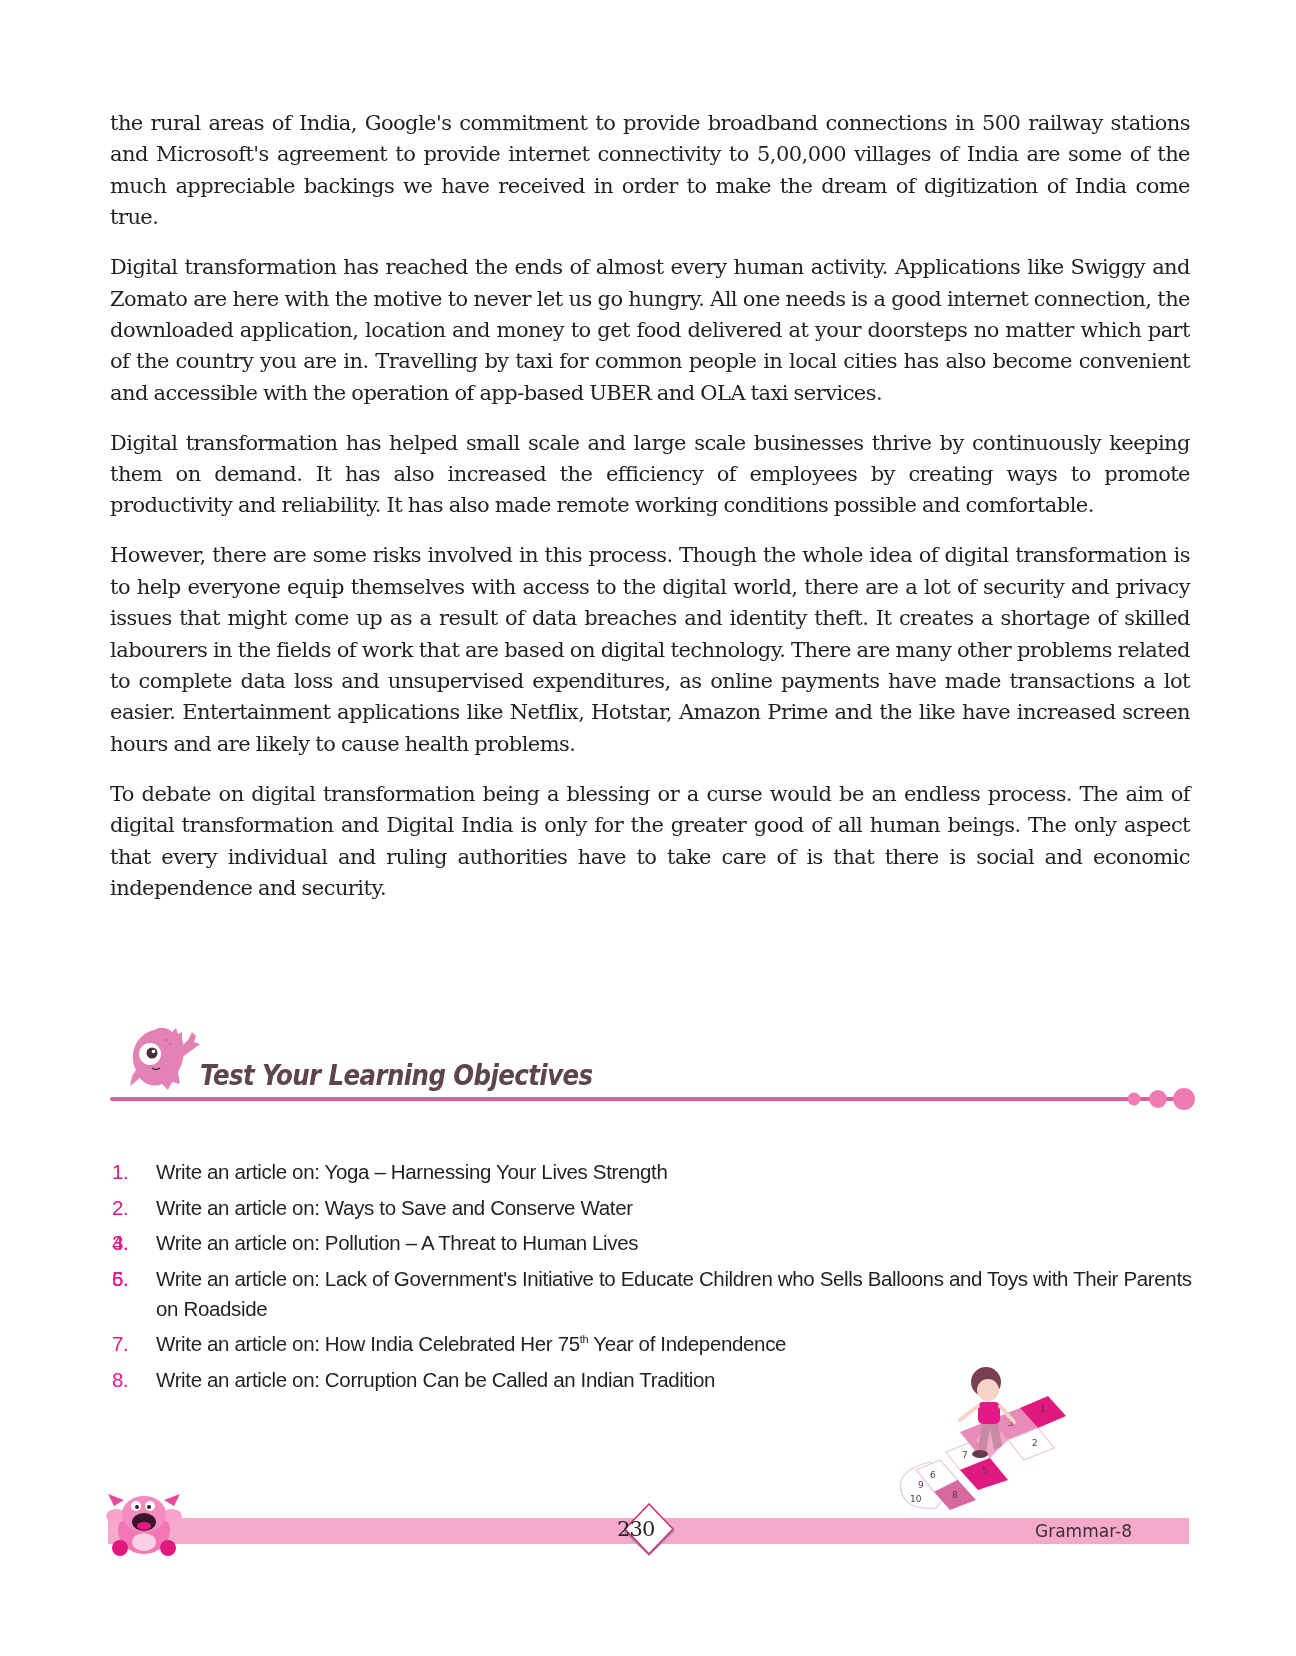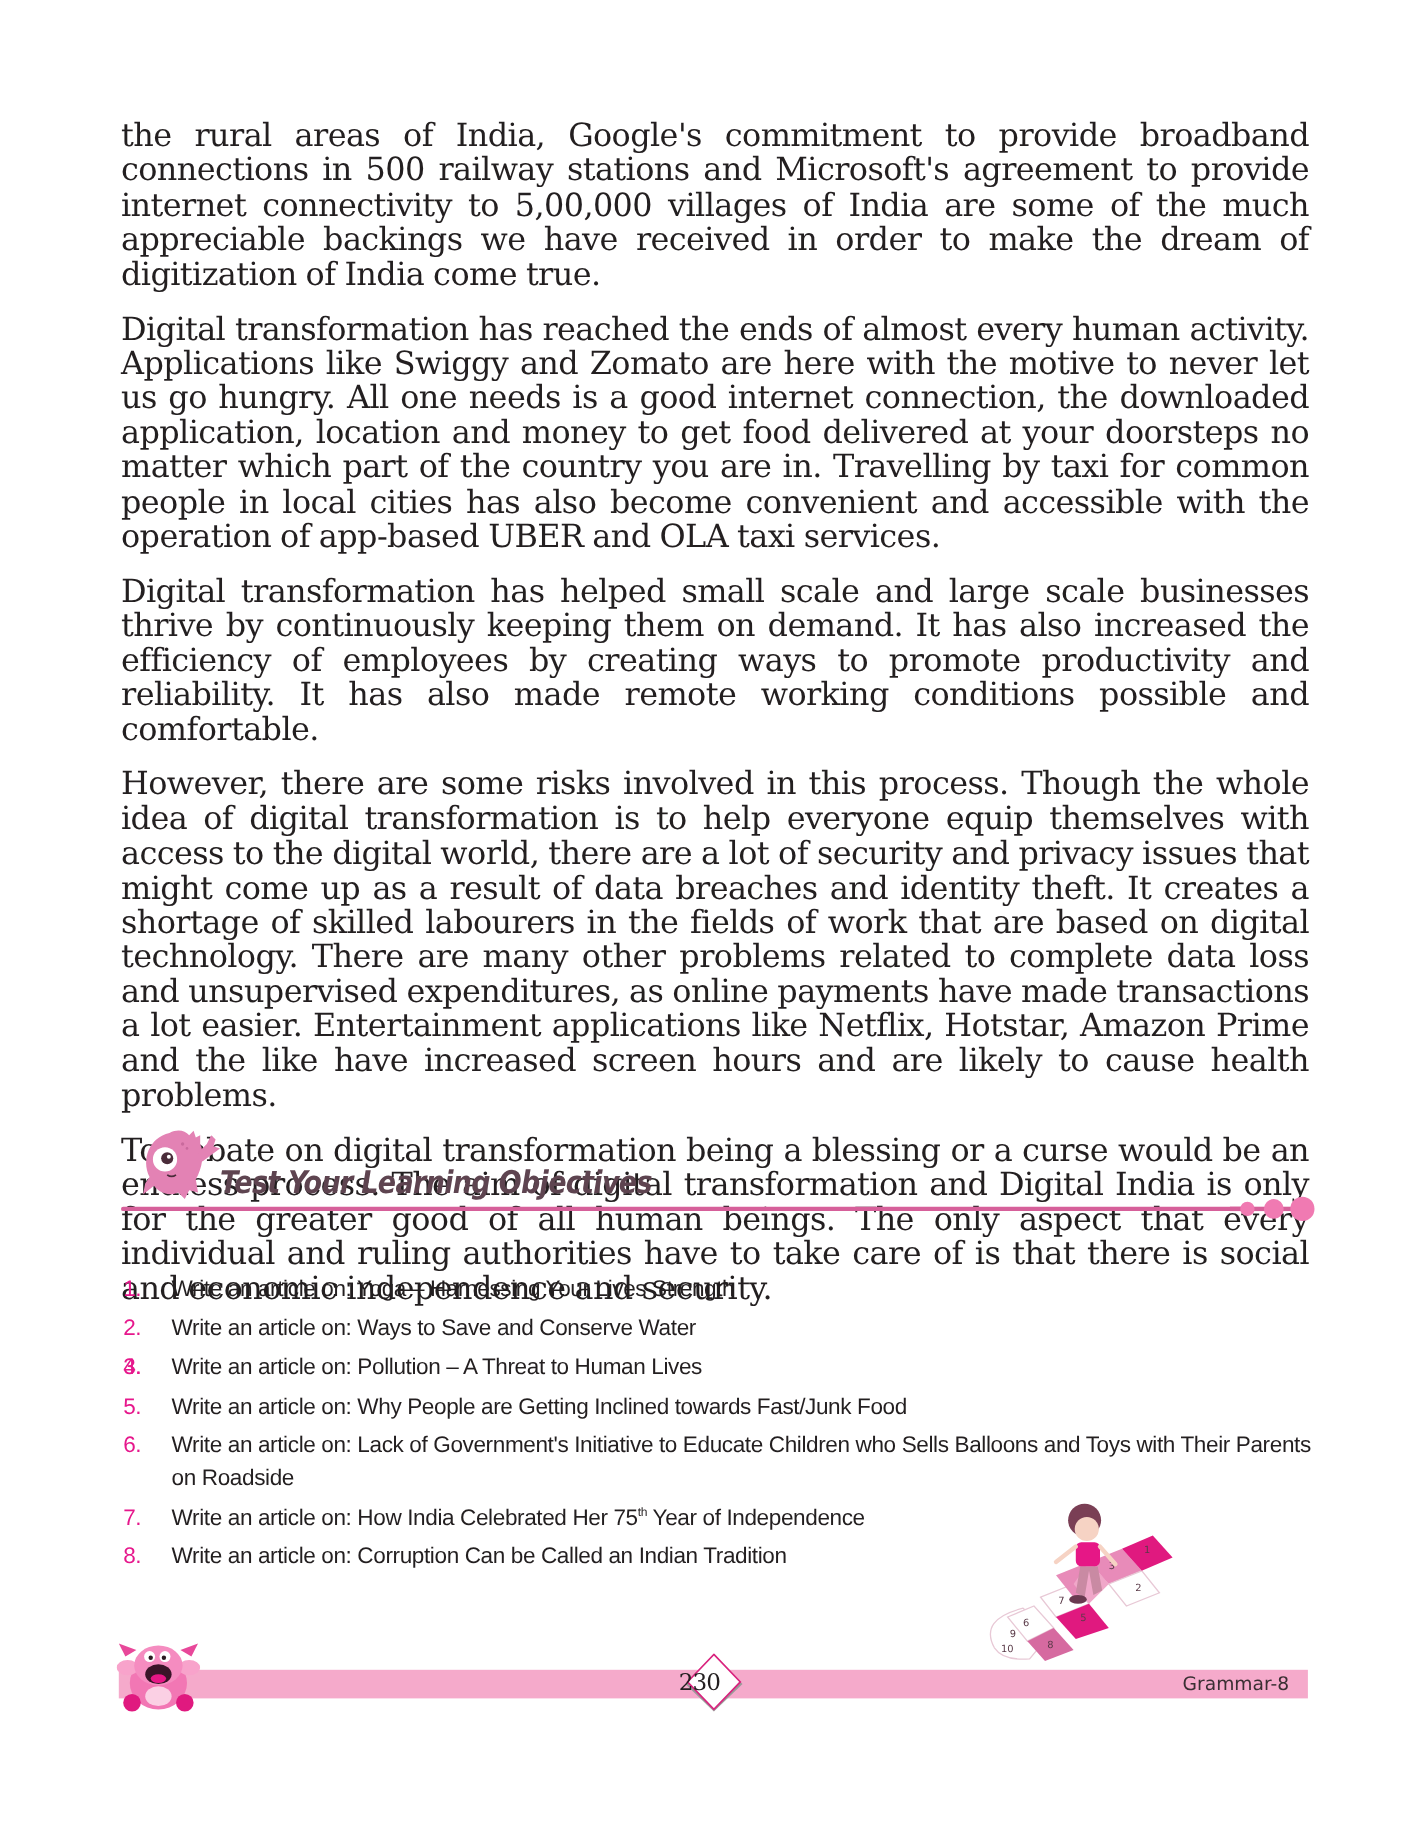--- a/index.html
+++ b/index.html
@@ -1,21 +1,21 @@
 <!DOCTYPE html>
 <html><head>
   <meta charset="utf-8">
   <style>
     html, body { margin: 0; padding: 0; background: #ffffff; }
     body { width: 1296px; height: 1656px; position: relative; overflow: hidden; }
     .page { position: absolute; left: 0; top: 0; width: 1296px; height: 1656px; }
     .body-text {
       position: absolute; left: 110px; top: 108px; width: 1080px;
       font-family: "DejaVu Serif", "Liberation Serif", serif;
-      font-size: 29px; line-height: 31.4px; color: #231f20;
+      font-size: 21px; line-height: 31.4px; color: #231f20;
       letter-spacing: -0.55px; word-spacing: -0.5px;
     }
     .body-text p { margin: 0 0 18.5px 0; text-align: justify; }
     .body-text p:last-child { margin-bottom: 0; }
 
     .heading-row { position: absolute; left: 108px; top: 1020px; width: 1090px; height: 90px; font-style: italic; }
     .heading-monster { position: absolute; left: 14px; top: 4px; width: 84px; height: 74px; }
     .heading-title {
       position: absolute; left: 92px; top: 36px;
       font-family: "DejaVu Sans", "Liberation Sans", sans-serif;
@@ -34,21 +34,21 @@
     .hopscotch { position: absolute; left: 890px; top: 1362px; width: 210px; height: 150px; }
 
     .footer-band { position: absolute; left: 108px; top: 1518px; width: 1081px; height: 26px; background: #f5aacb; }
     .footer-monster { position: absolute; left: 106px; top: 1486px; width: 76px; height: 72px; }
     .page-diamond { position: absolute; left: 621px; top: 1503px; width: 56px; height: 54px; }
     .page-number {
       position: absolute; left: 617px; top: 1515px; width: 64px; text-align: left;
       font-family: "DejaVu Serif", "Liberation Serif", serif; font-size: 21px; color: #231f20; line-height: 28px; letter-spacing: -0.8px;
     }
     .footer-label {
-      position: absolute; left: 1056px; top: 1518px; width: 116px; text-align: right;
+      position: absolute; left: 1016px; top: 1518px; width: 116px; text-align: right;
       font-family: "DejaVu Sans", "Liberation Sans", sans-serif; font-size: 17px; color: #3a2f33; line-height: 26px;
     }
   </style>
 </head>
 <body>
 
 <div class="page">
 
   <div class="body-text">
     <p>the rural areas of India, Google's commitment to provide broadband connections in 500 railway stations and Microsoft's agreement to provide internet connectivity to 5,00,000 villages of India are some of the much appreciable backings we have received in order to make the dream of digitization of India come true.</p>
@@ -90,21 +90,20 @@
     </li>
     <li class="obj-item">
       <span class="obj-num">3.</span>
     </li>
     <li class="obj-item">
       <span class="obj-num">4.</span>
       <span>Write an article on: Pollution – A Threat to Human Lives</span>
     </li>
     <li class="obj-item">
       <span class="obj-num">5.</span>
-      <span>Write an article on: Why People are Getting Inclined towards Fast/Junk Food</span>
     </li>
     <li class="obj-item">
       <span class="obj-num">6.</span>
       <span>Write an article on: Lack of Government's Initiative to Educate Children who Sells Balloons and Toys with Their Parents on Roadside</span>
     </li>
     <li class="obj-item">
       <span class="obj-num">7.</span>
       <span><span>Write an article on: How India Celebrated Her 75</span><sup>th</sup><span> Year of Independence</span></span>
     </li>
     <li class="obj-item">

